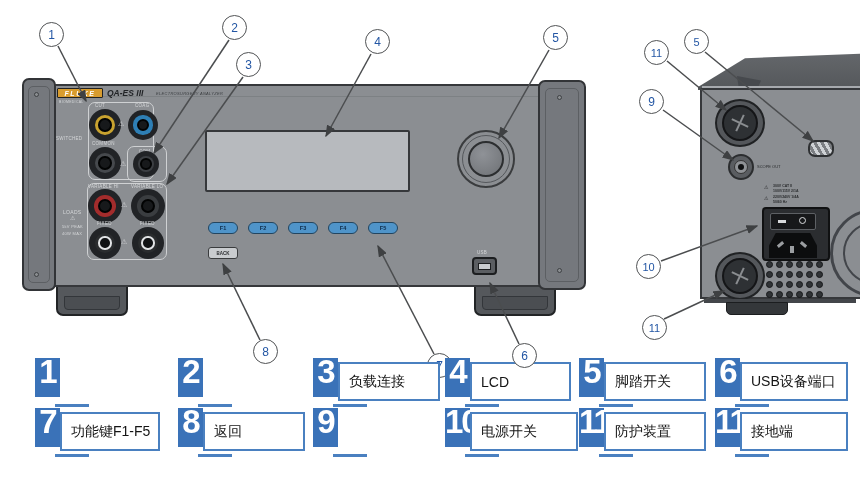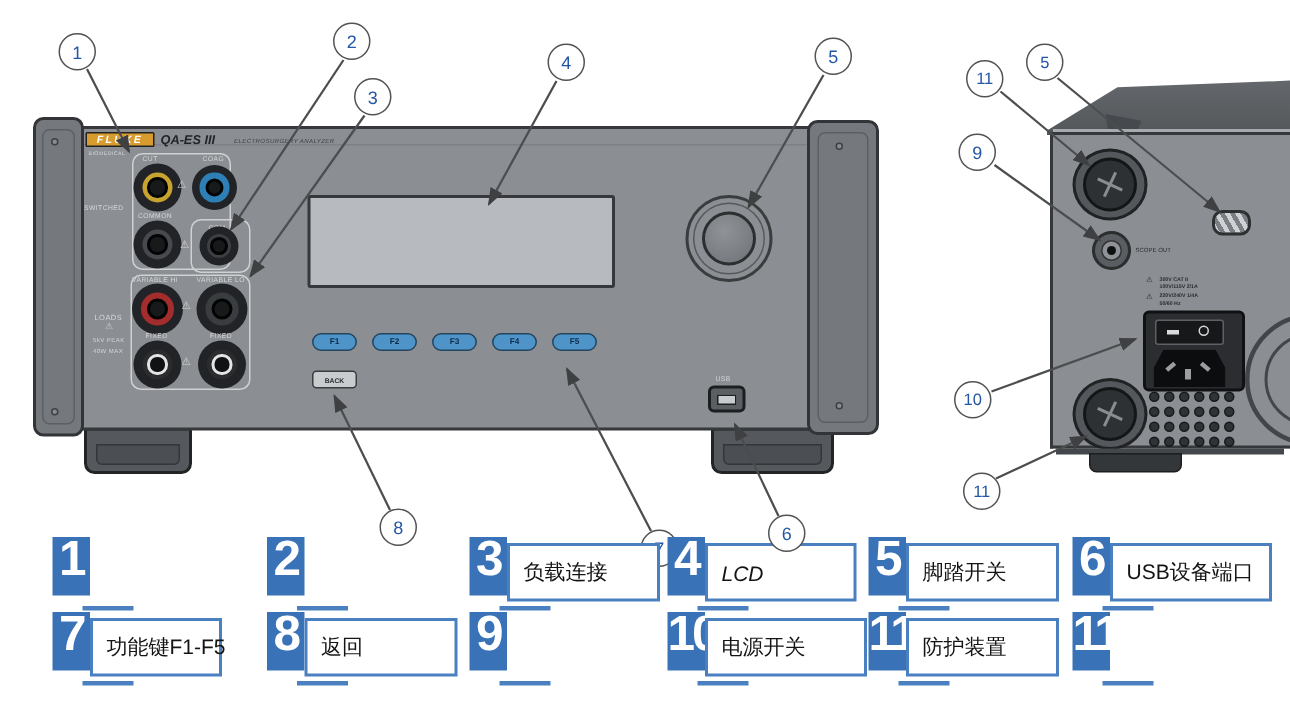--- a/index.html
+++ b/index.html
@@ -290,21 +290,21 @@
       <div class="abs badge" style="left:0;top:0;">
           <span>3</span>
         </div>
       <div class="abs lbox" style="left:25px;top:4px;width:102px;">负载连接</div>
       <div class="abs cellline" style="left:20px;top:46px;width:34px;"></div>
     </div>
     <div class="abs" style="left:445px;top:358px;width:127px;height:49px;">
       <div class="abs badge" style="left:0;top:0;">
           <span>4</span>
         </div>
-      <div class="abs lbox" style="left:25px;top:4px;width:101px;font-style:italic;">LCD</div>
+      <div class="abs lbox" style="left:25px;top:4px;width:101px;">LCD</div>
       <div class="abs cellline" style="left:20px;top:46px;width:34px;"></div>
     </div>
     <div class="abs" style="left:579px;top:358px;width:127px;height:49px;">
       <div class="abs badge" style="left:0;top:0;">
           <span>5</span>
         </div>
       <div class="abs lbox" style="left:25px;top:4px;width:102px;">脚踏开关</div>
       <div class="abs cellline" style="left:20px;top:46px;width:34px;"></div>
     </div>
     <div class="abs" style="left:715px;top:358px;width:141px;height:49px;">
@@ -312,21 +312,21 @@
           <span>6</span>
         </div>
       <div class="abs lbox" style="left:25px;top:4px;width:108px;">USB设备端口</div>
       <div class="abs cellline" style="left:20px;top:46px;width:34px;"></div>
     </div>
 
     <div class="abs" style="left:35px;top:408px;width:135px;height:49px;">
       <div class="abs badge" style="left:0;top:0;">
           <span>7</span>
         </div>
-      <div class="abs lbox" style="left:25px;top:4px;width:88px;">功能键F1-F5</div>
+      <div class="abs lbox" style="left:25px;top:4px;width:100px;">功能键F1-F5</div>
       <div class="abs cellline" style="left:20px;top:46px;width:34px;"></div>
     </div>
     <div class="abs" style="left:178px;top:408px;width:127px;height:49px;">
       <div class="abs badge" style="left:0;top:0;">
           <span>8</span>
         </div>
       <div class="abs lbox" style="left:25px;top:4px;width:102px;">返回</div>
       <div class="abs cellline" style="left:20px;top:46px;width:34px;"></div>
     </div>
     <div class="abs" style="left:313px;top:408px;width:127px;height:49px;">
@@ -346,17 +346,18 @@
       <div class="abs badge" style="left:0;top:0;">
           <span>11</span>
         </div>
       <div class="abs lbox" style="left:25px;top:4px;width:102px;">防护装置</div>
       <div class="abs cellline" style="left:20px;top:46px;width:34px;"></div>
     </div>
     <div class="abs" style="left:715px;top:408px;width:141px;height:49px;">
       <div class="abs badge" style="left:0;top:0;">
           <span>11</span>
         </div>
+      <div class="abs lbox" style="left:25px;top:4px;width:108px;">接地端</div>
       <div class="abs cellline" style="left:20px;top:46px;width:34px;"></div>
     </div>
   </div>
 
 </div>
 
 </body></html>

